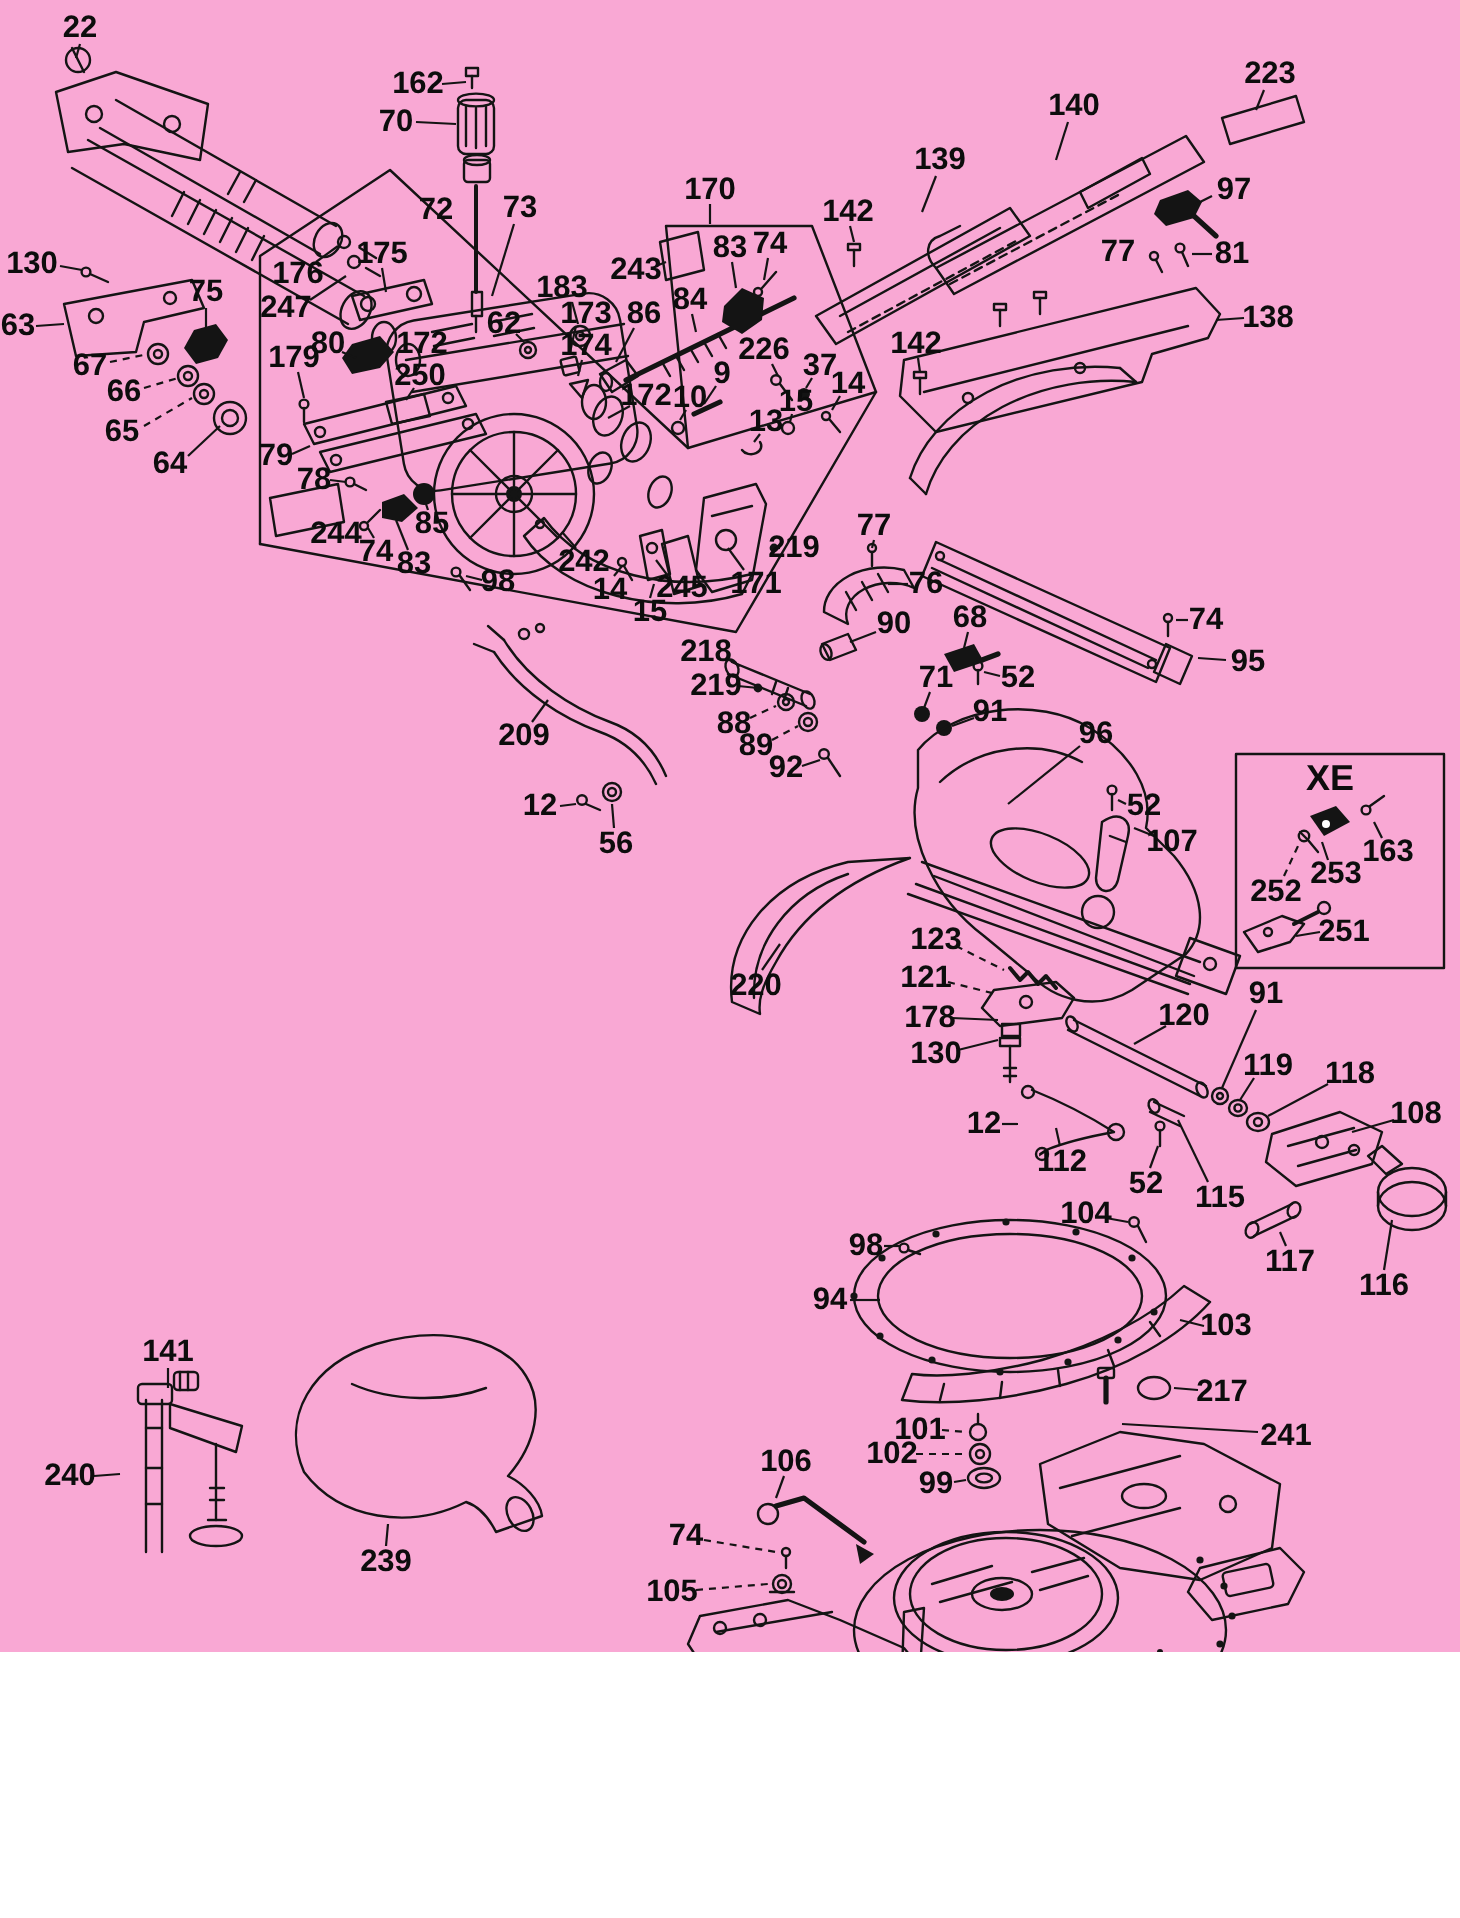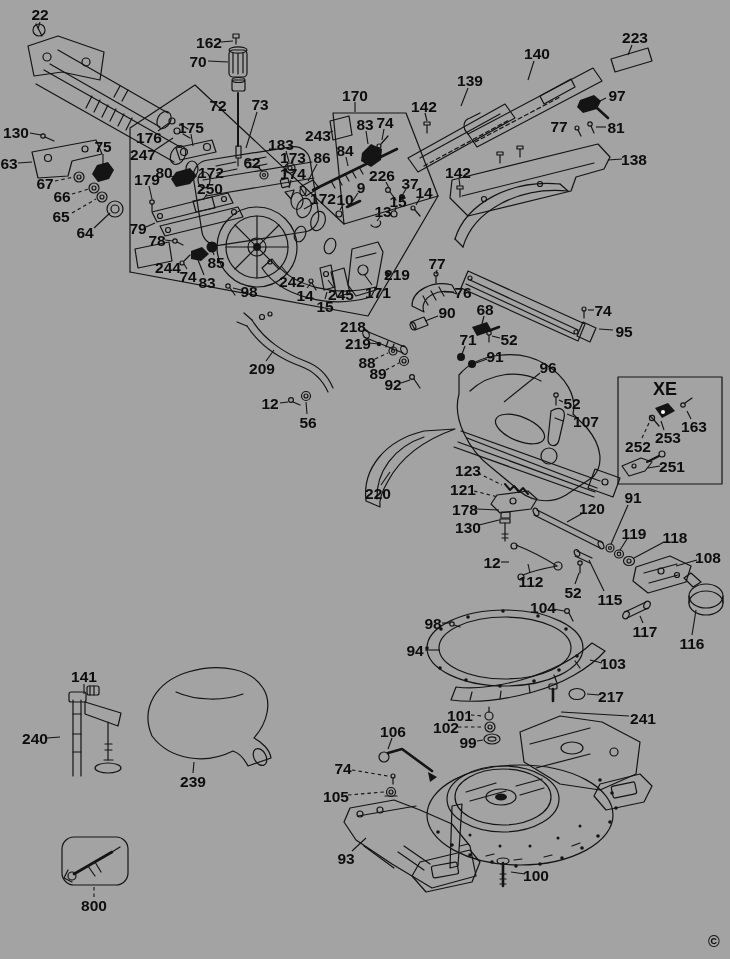--- a/index.html
+++ b/index.html
@@ -1,16 +1,16 @@
 <!DOCTYPE html>
 <html><head>
 <meta charset="utf-8">
 <style>
   html,body{margin:0;padding:0;background:#ffffff;}
-  .page{width:730px;height:959px;position:relative;background:#a3a3a3;overflow:hidden;}
+  .page{width:730px;height:826px;position:relative;background:#f9a8d4;overflow:hidden;}
   svg{display:block;}
   g.art{fill:none;stroke:#141414;stroke-width:1.2;stroke-linecap:round;stroke-linejoin:round;}
   .fl{fill:#141414;stroke:none;}
   .thk{stroke-width:2.6;}
   .t2{stroke-width:2;}
   .dsh{stroke-dasharray:4 3;}
   text.lbl{font-family:"Liberation Sans",sans-serif;font-weight:700;fill:#0d0d0d;
            text-anchor:middle;dominant-baseline:central;}
   line.ldr{stroke:#141414;stroke-width:1.1;fill:none;}
   line.ldr.dsh{stroke-dasharray:3.5 3;}

